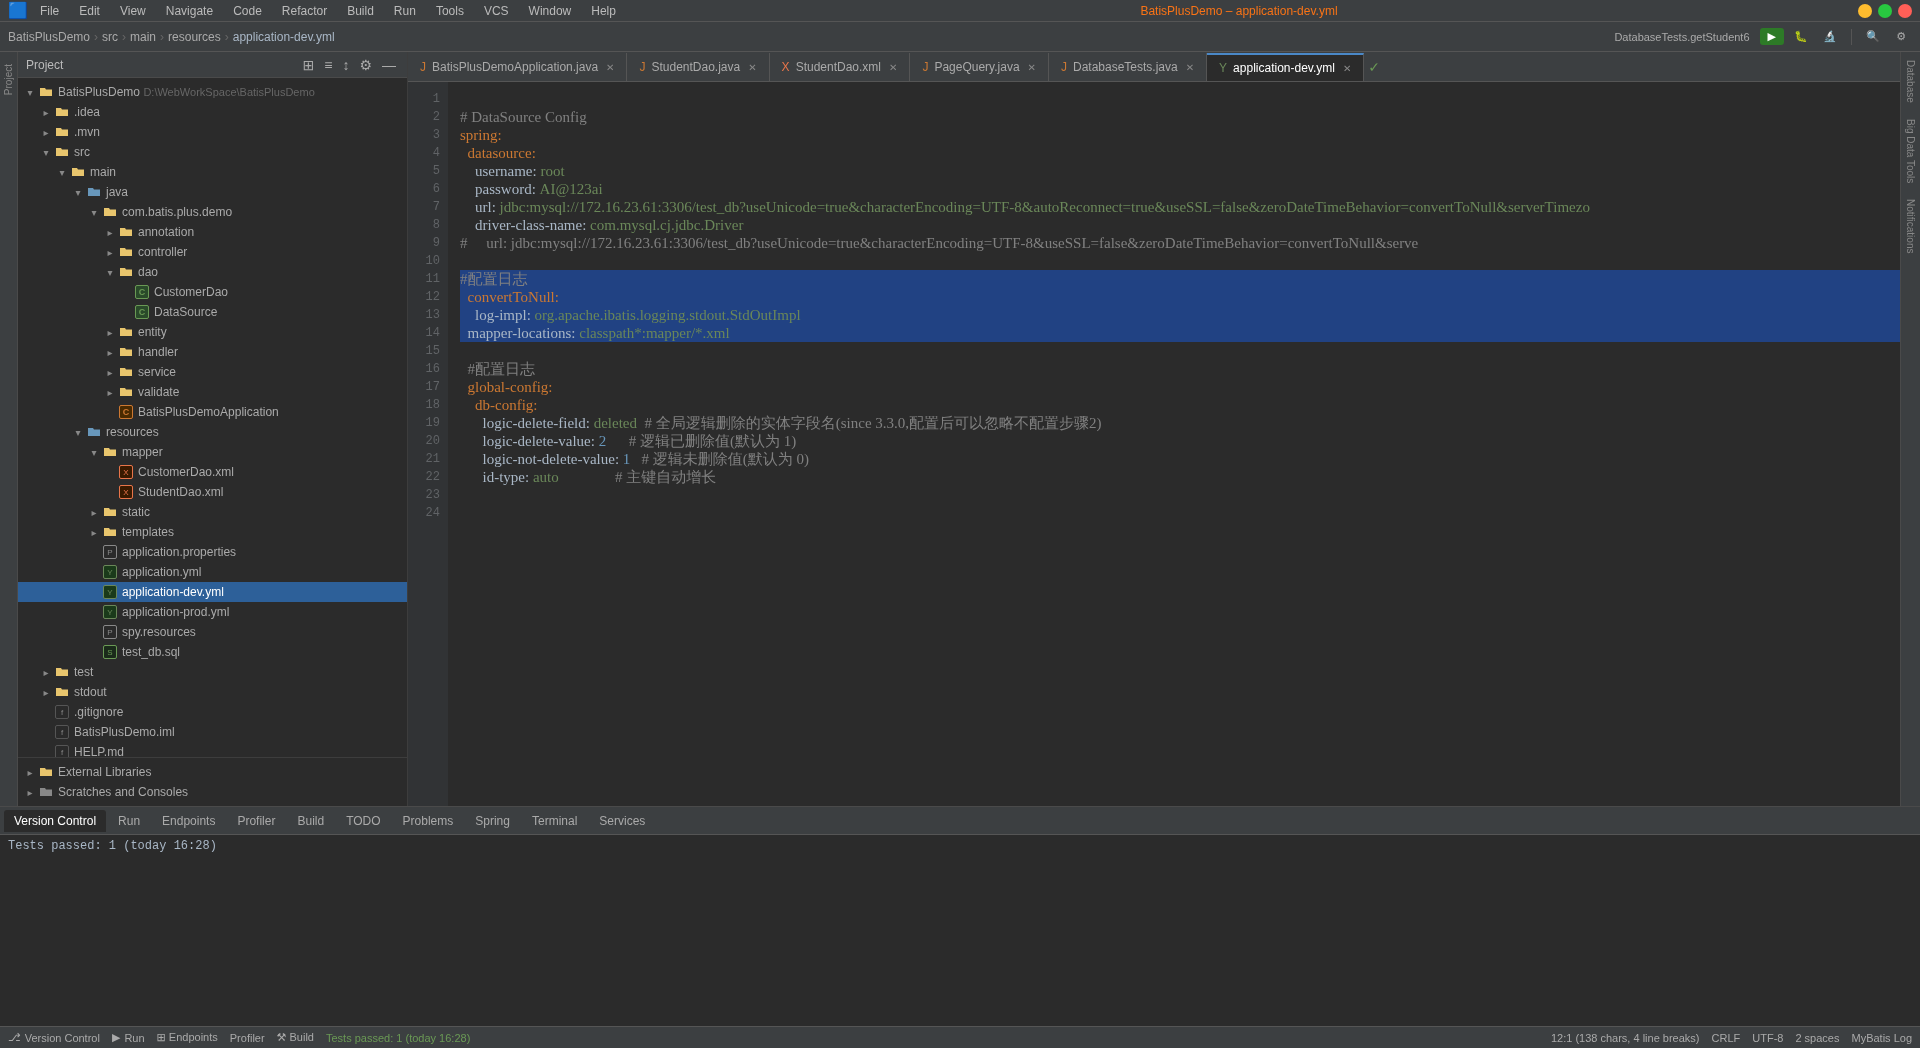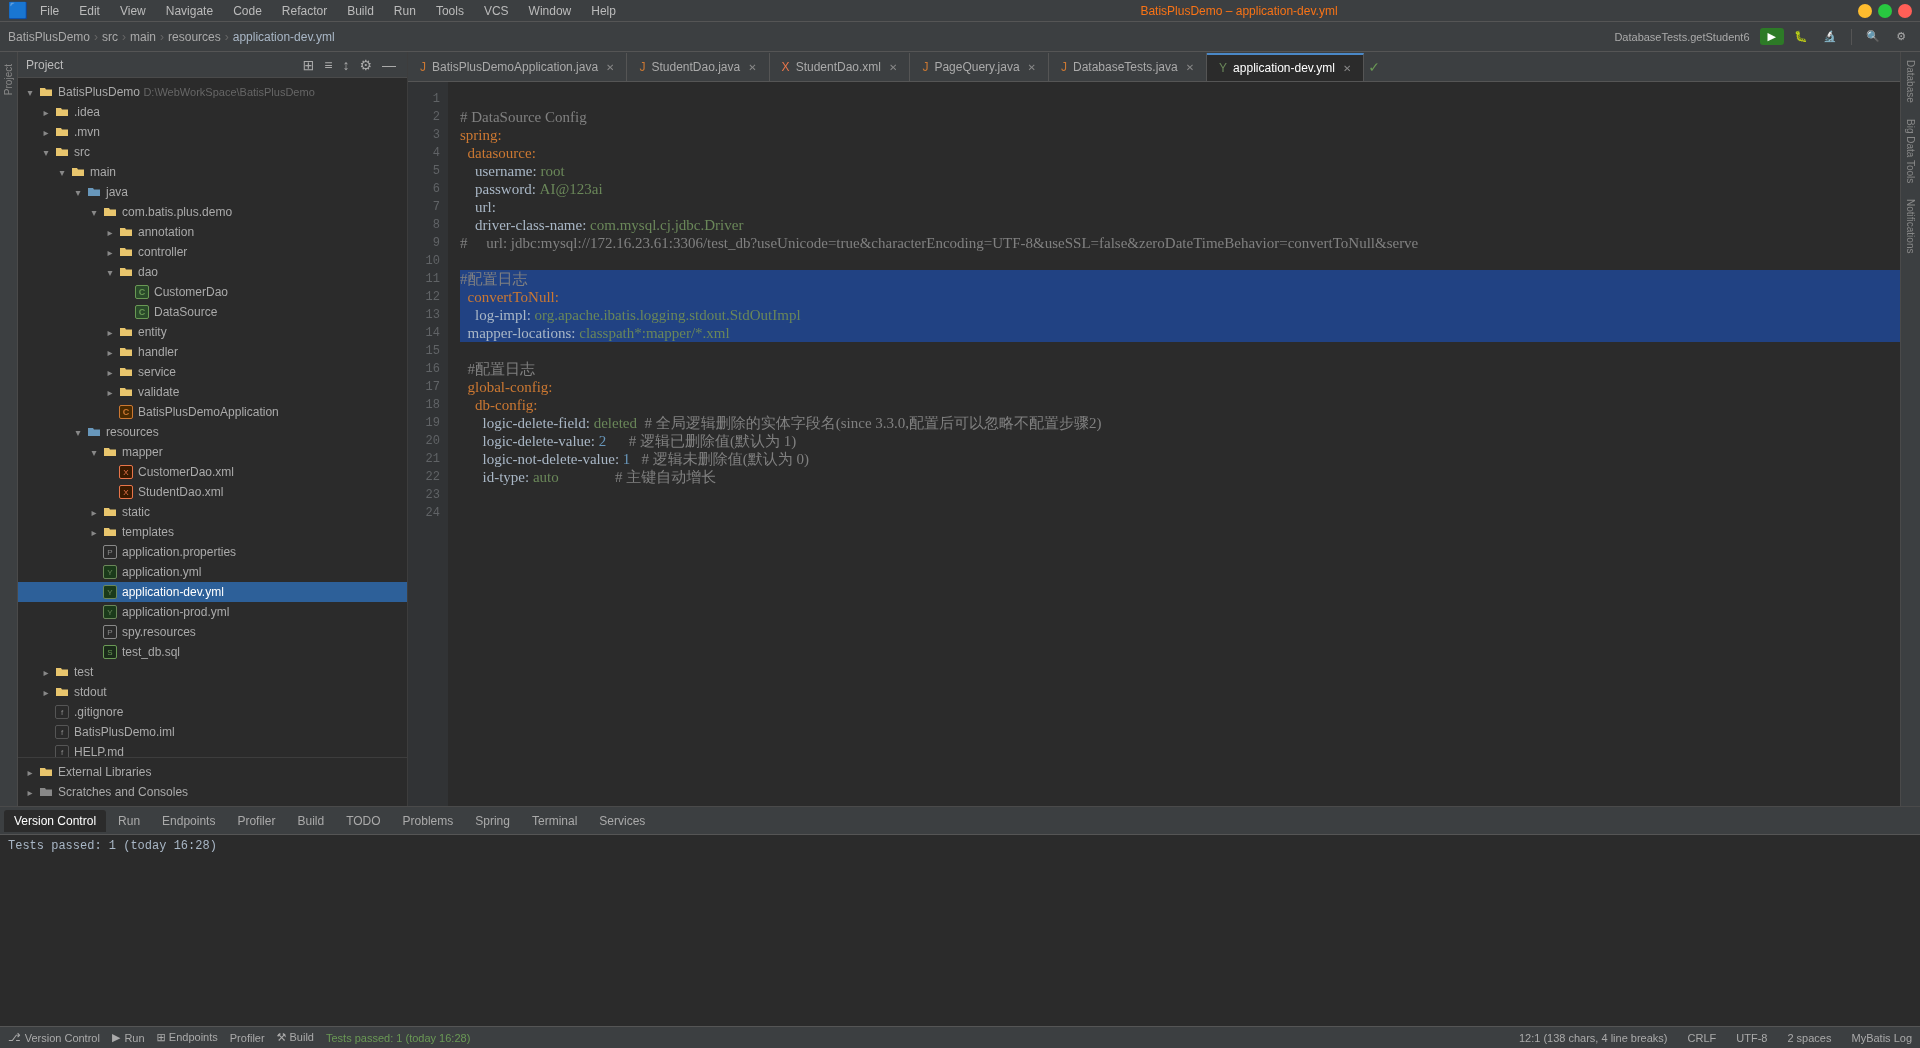--- a/index.html
+++ b/index.html
@@ -306,21 +306,21 @@
       display: flex;
       align-items: center;
       padding: 0 8px;
       gap: 12px;
       border-top: 1px solid #555;
       flex-shrink: 0;
       font-size: 11px;
       color: #aaa;
     }
     .status-item { display: flex; align-items: center; gap: 4px; cursor: pointer; }
-    .status-right { margin-left: auto; display: flex; align-items: center; gap: 20px; }
+    .status-right { margin-left: auto; display: flex; align-items: center; gap: 12px; }
 
     
     #project-bottom {
       background: #2b2b2b;
       padding: 4px 0;
       border-top: 1px solid #3d3d3d;
     }
   </style>
 </head>
 <body>
@@ -795,21 +795,21 @@
           <div class="line-num">23</div>
           <div class="line-num">24</div>
         </div>
       <div class="code-area" id="code-area-el">
       <div class="code-line">&nbsp;</div>
           <div class="code-line"><span class="sy-comment"># DataSource Config</span></div>
           <div class="code-line"><span class="sy-key">spring:</span></div>
           <div class="code-line"><span class="sy-plain">  </span><span class="sy-key">datasource:</span></div>
           <div class="code-line"><span class="sy-plain">    </span><span class="sy-plain">username</span><span class="sy-plain">: </span><span class="sy-str">root</span></div>
           <div class="code-line"><span class="sy-plain">    </span><span class="sy-plain">password</span><span class="sy-plain">: </span><span class="sy-str">AI@123ai</span></div>
-          <div class="code-line"><span class="sy-plain">    </span><span class="sy-plain">url</span><span class="sy-plain">: </span></div>
+          <div class="code-line"><span class="sy-plain">    </span><span class="sy-plain">url</span><span class="sy-plain">: </span><span class="sy-str">jdbc:mysql://172.16.23.61:3306/test_db?useUnicode=true&amp;characterEncoding=UTF-8&amp;autoReconnect=true&amp;useSSL=false&amp;zeroDateTimeBehavior=convertToNull&amp;serverTimezo</span></div>
           <div class="code-line"><span class="sy-plain">    </span><span class="sy-plain">driver-class-name</span><span class="sy-plain">: </span><span class="sy-str">com.mysql.cj.jdbc.Driver</span></div>
           <div class="code-line"><span class="sy-comment">#     url: jdbc:mysql://172.16.23.61:3306/test_db?useUnicode=true&amp;characterEncoding=UTF-8&amp;useSSL=false&amp;zeroDateTimeBehavior=convertToNull&amp;serve</span></div>
           <div class="code-line">&nbsp;</div>
           <div class="code-line highlighted"><span class="sy-comment">#配置日志</span></div>
           <div class="code-line highlighted"><span class="sy-plain">  </span><span class="sy-key">convertToNull:</span></div>
           <div class="code-line highlighted"><span class="sy-plain">    </span><span class="sy-plain">log-impl</span><span class="sy-plain">: </span><span class="sy-str">org.apache.ibatis.logging.stdout.StdOutImpl</span></div>
           <div class="code-line highlighted"><span class="sy-plain">  </span><span class="sy-plain">mapper-locations</span><span class="sy-plain">: </span><span class="sy-str">classpath*:mapper/*.xml</span></div>
           <div class="code-line">&nbsp;</div>
           <div class="code-line"><span class="sy-comment">  #配置日志</span></div>
           <div class="code-line"><span class="sy-plain">  </span><span class="sy-key">global-config:</span></div>

